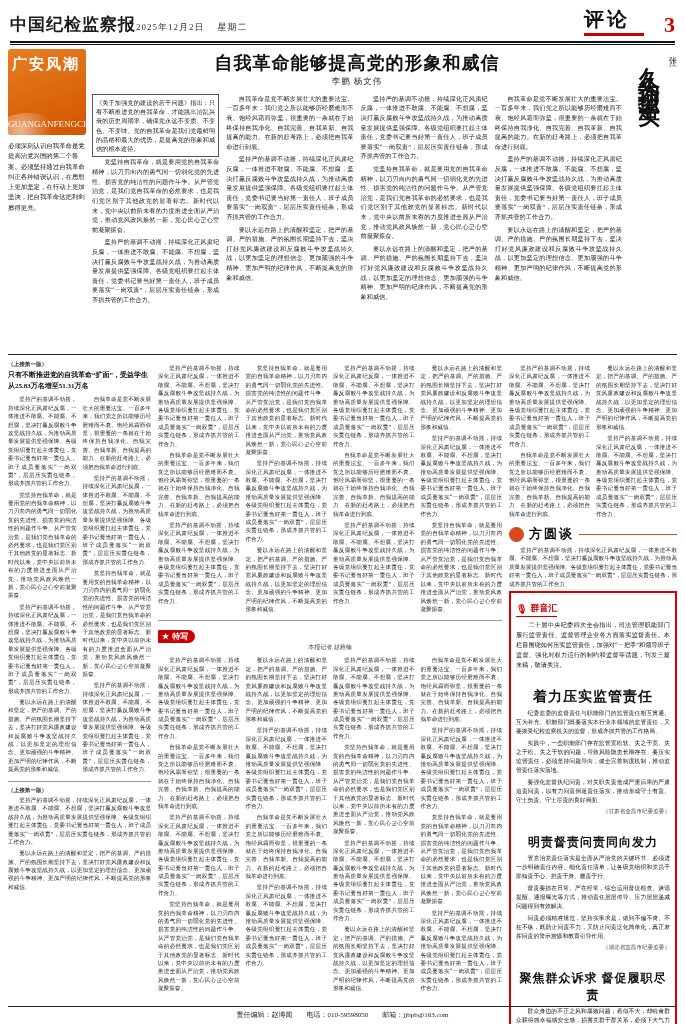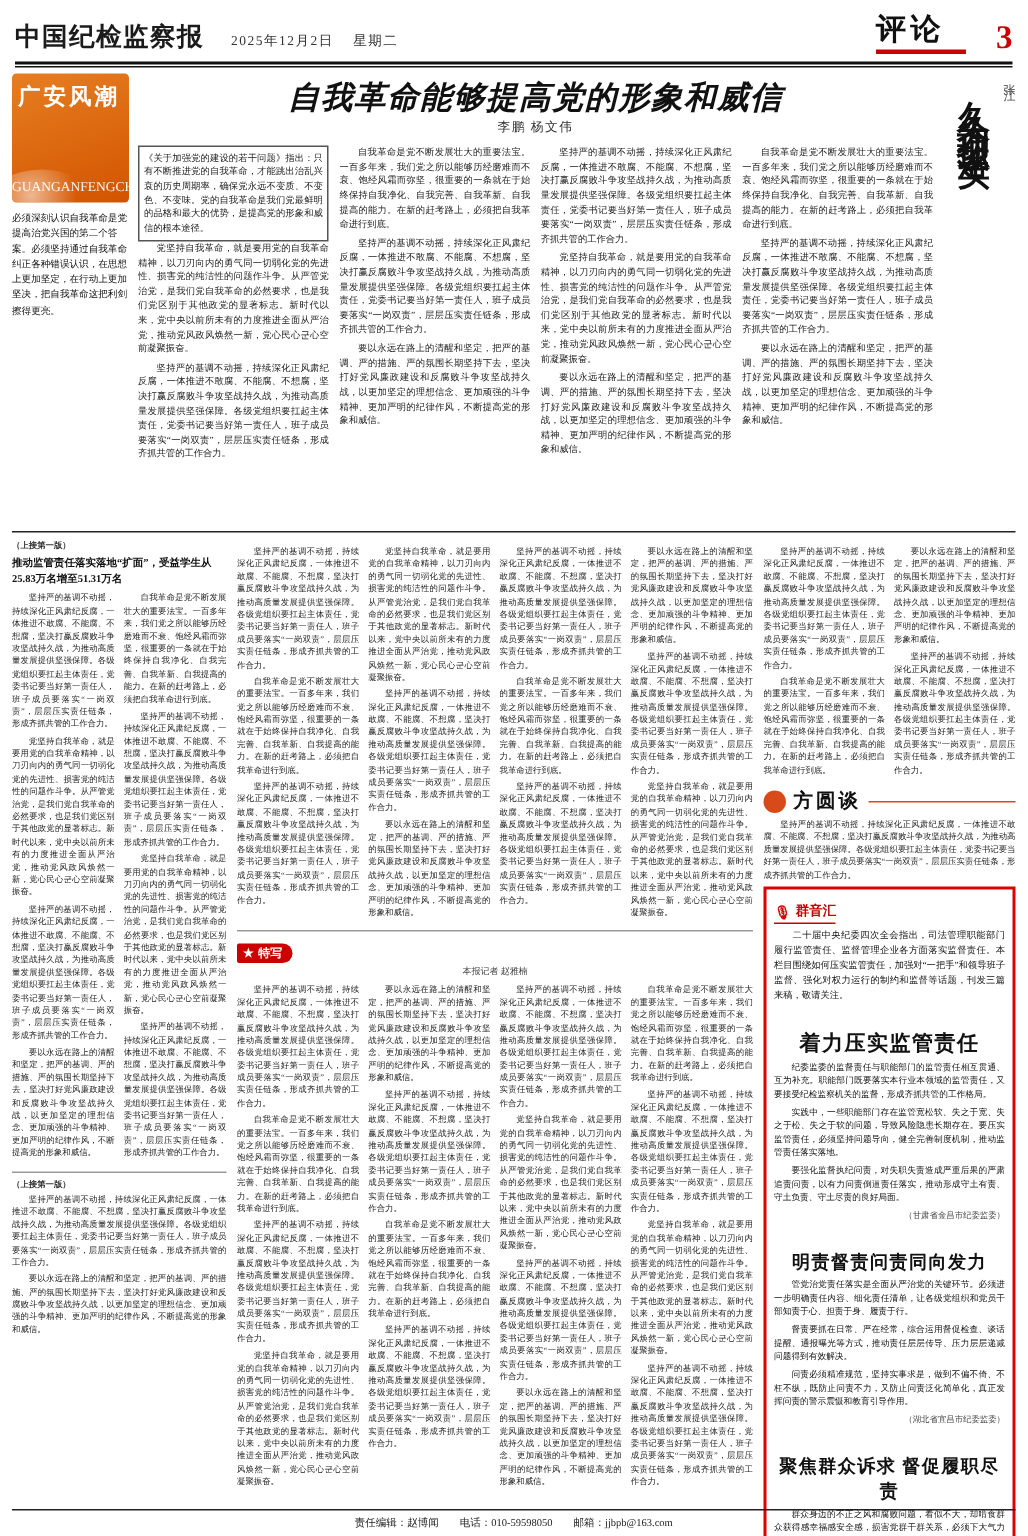--- a/index.html
+++ b/index.html
@@ -7,21 +7,21 @@
     width:685px;height:1024px;
     background:#ffffff;
     font-family:"Liberation Serif", serif;
     color:#111;
     overflow:hidden;
   }
   .page{position:relative;width:685px;height:1024px;box-sizing:border-box;padding:0 8px;}
 
   
   .masthead{display:flex;align-items:flex-end;justify-content:space-between;padding:6px 2px 2px 2px;}
-  .mast-left{display:flex;align-items:flex-end;gap:18px;}
+  .mast-left{display:flex;align-items:flex-end;gap:0;}
   .mast-logo{font-size:17px;font-weight:bold;letter-spacing:1px;color:#1b1b1b;font-family:"DejaVu Serif",serif;}
   .mast-date{font-size:9px;color:#333;padding-bottom:2px;letter-spacing:1px;}
   .mast-right{display:flex;align-items:flex-end;gap:20px;}
   .mast-section{font-size:20px;font-weight:bold;letter-spacing:3px;}
   .mast-pageno{font-size:22px;font-weight:bold;color:#c00;line-height:1;}
   .mast-rule{border-top:2px solid #111;margin:3px 2px 0 2px;}
   .mast-rule2{border-top:1px solid #111;margin:1px 2px 4px 2px;}
   .mast-section-underline{border-bottom:3px solid #c00;width:60px;margin-left:auto;}
 
   
@@ -31,21 +31,21 @@
     background:linear-gradient(160deg,#e67e22,#d35400);
     color:#fff;border-radius:3px;
     padding:6px 4px;box-sizing:border-box;
     height:86px;position:relative;overflow:hidden;
   }
   .badge .b1{font-size:15px;font-weight:bold;letter-spacing:2px;text-align:left;}
   .badge .b2{position:absolute;bottom:6px;left:0;right:0;text-align:center;font-size:9px;opacity:.95;}
   .badge .swirl{position:absolute;left:-16px;bottom:-22px;width:72px;height:44px;border-radius:50%;
      background:radial-gradient(circle at 40% 40%, rgba(255,255,255,.55), rgba(255,255,255,0) 60%);}
   .headline-wrap{flex:1;text-align:center;}
-  .headline{font-size:21px;font-weight:bold;letter-spacing:1px;line-height:1.15;margin:4px 0 2px;font-style:italic;}
+  .headline{font-size:18px;font-weight:bold;letter-spacing:1px;line-height:1.15;margin:4px 0 2px;}
   .byline{font-size:8.5px;color:#333;letter-spacing:1px;}
   .vtitle{
     writing-mode:vertical-rl;text-orientation:upright;
     font-size:22px;font-weight:bold;letter-spacing:6px;
     margin-left:6px;height:300px;
   }
   .vtitle-sig{writing-mode:vertical-rl;font-size:8px;color:#444;letter-spacing:1px;margin-left:2px;}
 
   
   .cols{display:flex;gap:7px;}
@@ -168,21 +168,21 @@
       <div class="vtitle-sig">张 江</div>
     </div>
   </div>
 
   <div class="rule-h"></div>
 
   <div class="mid">
 
     <div class="mid-left">
       <div class="note-small b">（上接第一版）</div>
-      <div style="font-size:7px;font-weight:bold;line-height:1.5;margin:2px 0 3px;">推动监管责任落实落地“扩面”，受益学生从25.83万名增至51.31万名</div>
+      <div style="font-size:7px;font-weight:bold;line-height:1.5;margin:2px 0 3px;">只有不断推进党的自我革命“扩面”，受益学生从25.83万名增至51.31万名</div>
       <div class="body-cols">
         <div class="bcol">
           <p>坚持严的基调不动摇，持续深化正风肃纪反腐，一体推进不敢腐、不能腐、不想腐，坚决打赢反腐败斗争攻坚战持久战，为推动高质量发展提供坚强保障。各级党组织要扛起主体责任，党委书记要当好第一责任人，班子成员要落实“一岗双责”，层层压实责任链条，形成齐抓共管的工作合力。</p>
           <p>党坚持自我革命，就是要用党的自我革命精神，以刀刃向内的勇气同一切弱化党的先进性、损害党的纯洁性的问题作斗争。从严管党治党，是我们党自我革命的必然要求，也是我们党区别于其他政党的显著标志。新时代以来，党中央以前所未有的力度推进全面从严治党，推动党风政风焕然一新，党心民心군心空前凝聚振奋。</p>
           <p>坚持严的基调不动摇，持续深化正风肃纪反腐，一体推进不敢腐、不能腐、不想腐，坚决打赢反腐败斗争攻坚战持久战，为推动高质量发展提供坚强保障。各级党组织要扛起主体责任，党委书记要当好第一责任人，班子成员要落实“一岗双责”，层层压实责任链条，形成齐抓共管的工作合力。</p>
           <p>要以永远在路上的清醒和坚定，把严的基调、严的措施、严的氛围长期坚持下去，坚决打好党风廉政建设和反腐败斗争攻坚战持久战，以更加坚定的理想信念、更加顽强的斗争精神、更加严明的纪律作风，不断提高党的形象和威信。</p>
         </div>
         <div class="bcol">
           <p>自我革命是党不断发展壮大的重要法宝。一百多年来，我们党之所以能够历经磨难而不衰、饱经风霜而弥坚，很重要的一条就在于始终保持自我净化、自我完善、自我革新、自我提高的能力。在新的赶考路上，必须把自我革命进行到底。</p>
           <p>坚持严的基调不动摇，持续深化正风肃纪反腐，一体推进不敢腐、不能腐、不想腐，坚决打赢反腐败斗争攻坚战持久战，为推动高质量发展提供坚强保障。各级党组织要扛起主体责任，党委书记要当好第一责任人，班子成员要落实“一岗双责”，层层压实责任链条，形成齐抓共管的工作合力。</p>

